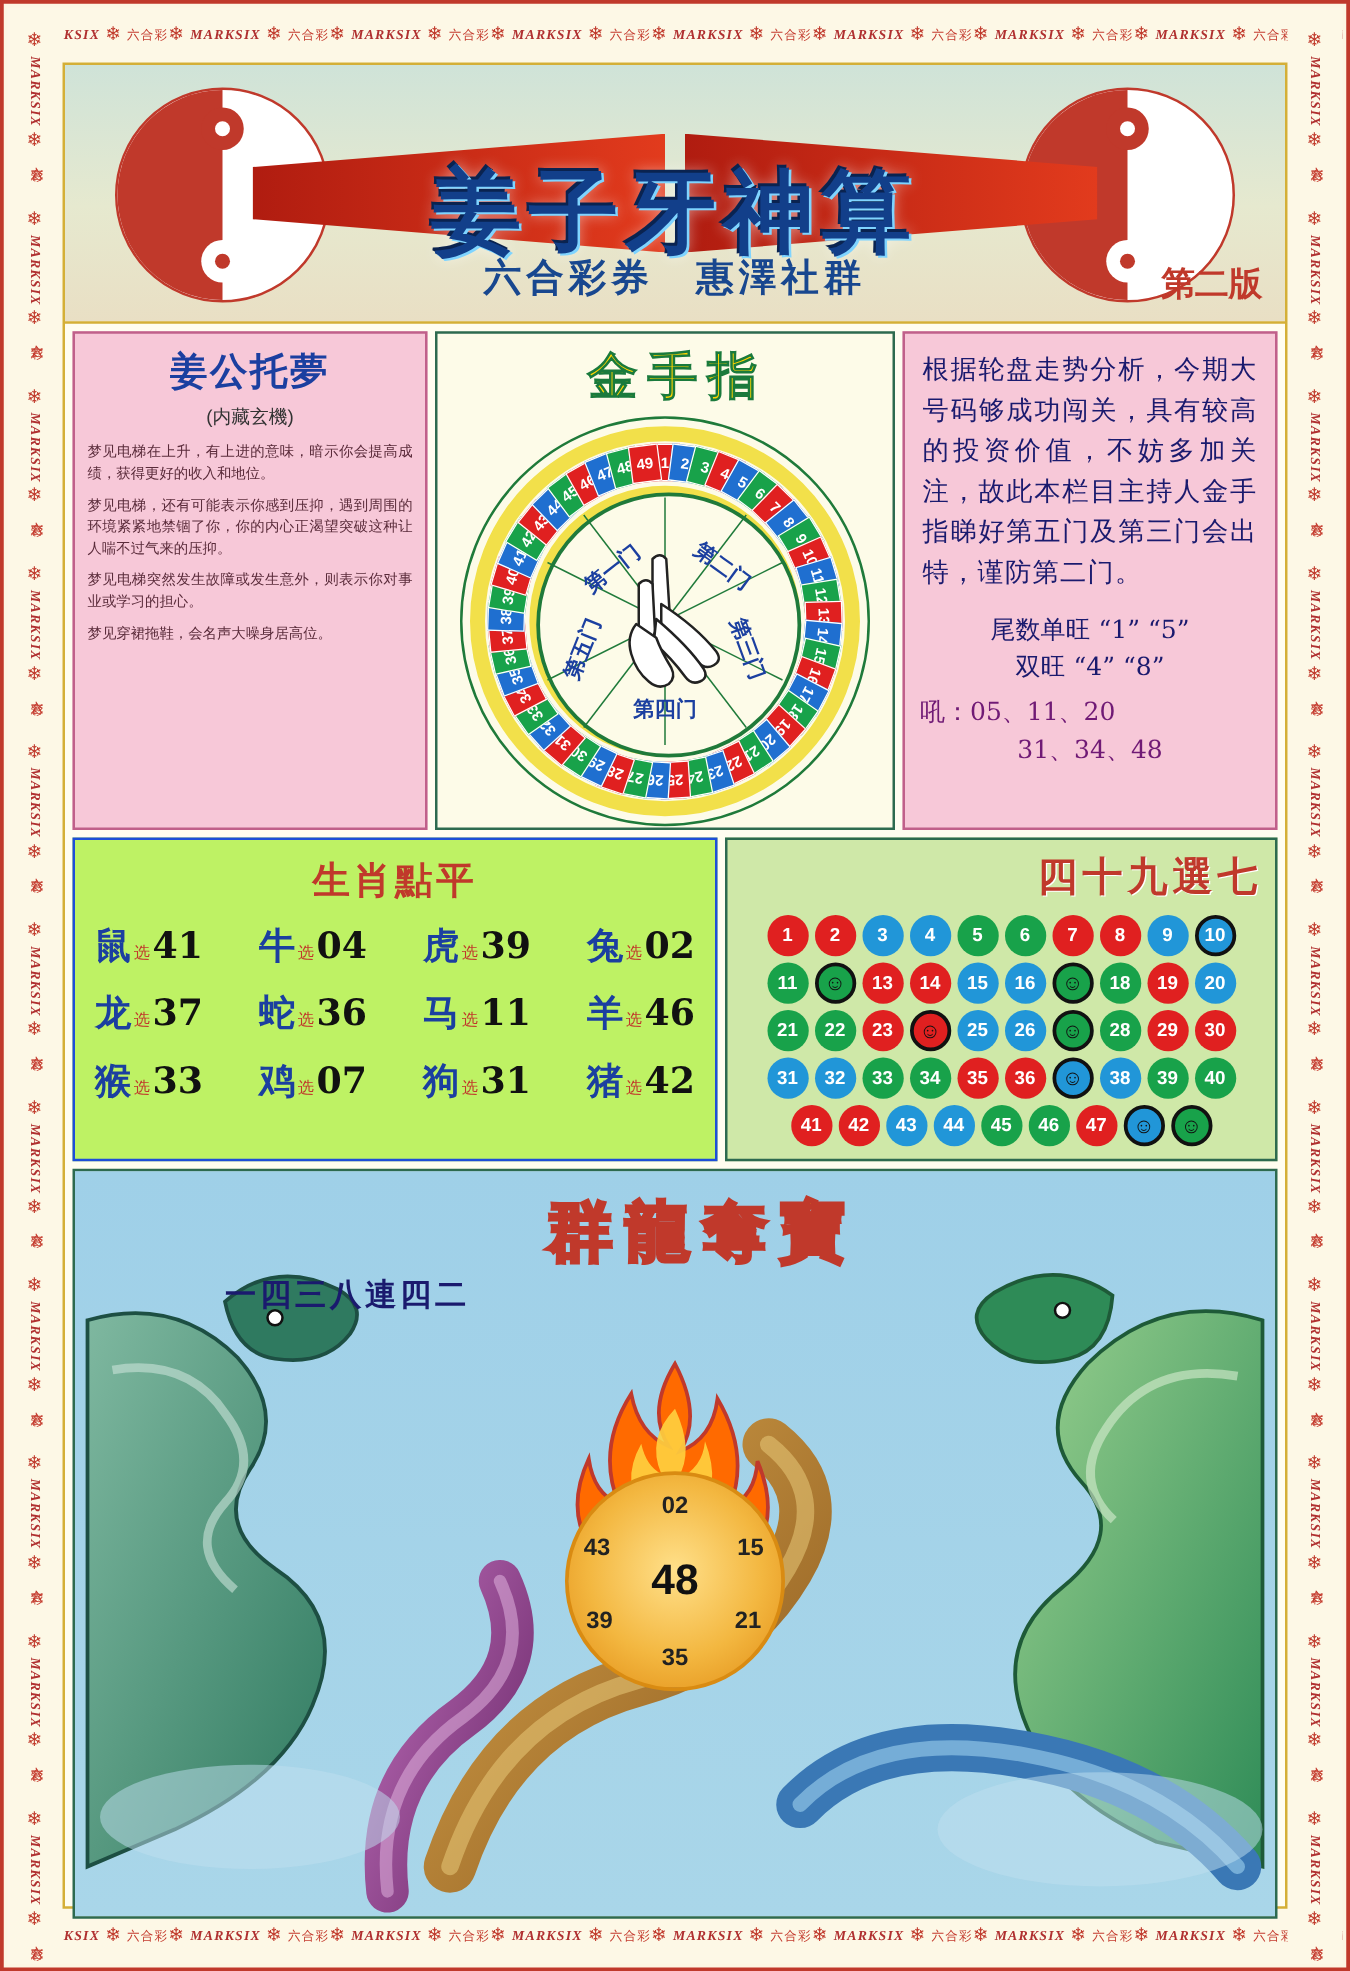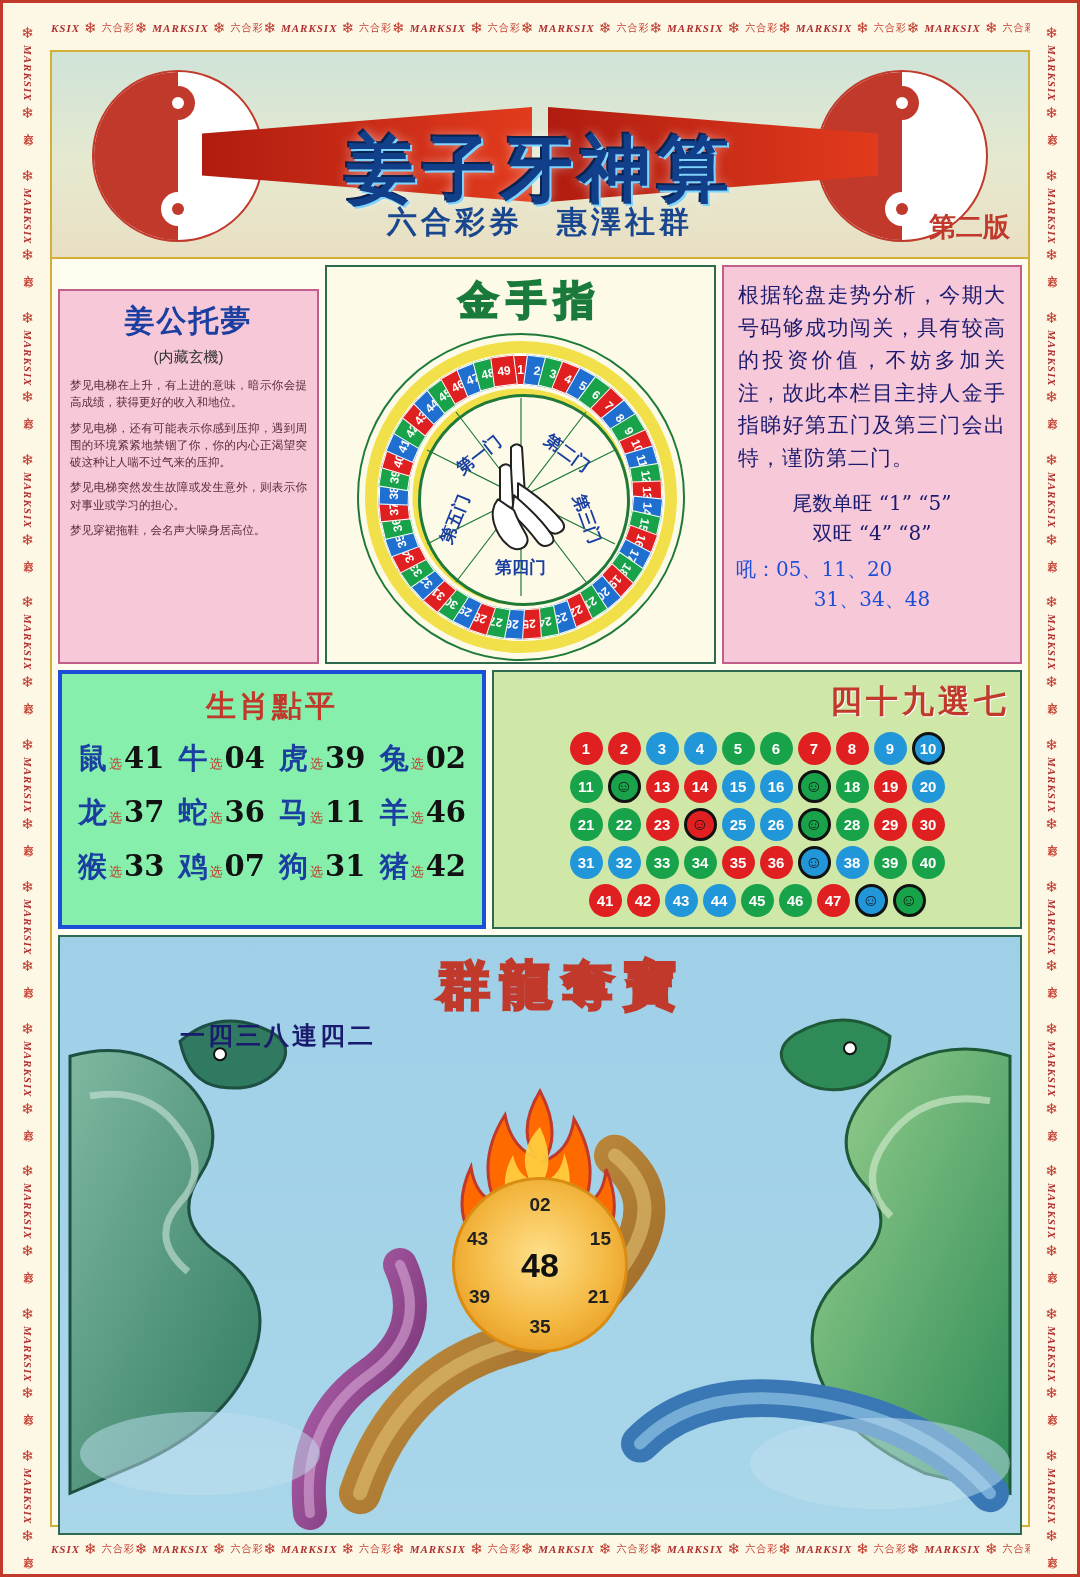--- a/index.html
+++ b/index.html
@@ -90,37 +90,37 @@
     font-family:"DejaVu Serif","Liberation Serif",serif;
   }
   .edition{
     position:absolute;right:18px;bottom:12px;color:#c0392b;font-size:27px;font-weight:bold;
     font-family:"DejaVu Serif","Liberation Serif",serif;
   }
 
   
   .row1{display:flex;gap:6px;padding:6px;box-sizing:border-box;}
   .p-dream{
-    width:261px;background:#f7c8d8;border:2px solid #c0608a;padding:8px 10px;box-sizing:border-box;margin-top:24px;
+    width:284px;background:#f7c8d8;border:2px solid #c0608a;padding:8px 10px;box-sizing:border-box;
   }
   .p-dream h2{
     margin:2px 0 0;text-align:center;color:#1b3fa0;font-size:30px;font-weight:bold;
     font-family:"DejaVu Serif","Liberation Serif",serif;letter-spacing:2px;
   }
   .p-dream .sub{text-align:center;color:#333;font-size:15px;margin:6px 0 10px;}
   .p-dream p{
     margin:0 0 8px;font-size:11.5px;line-height:1.5;color:#5a2b3a;text-align:justify;
     font-family:"DejaVu Sans","Liberation Sans",sans-serif;
   }
 
   .p-wheel{
     flex:1;background:#fdfbe8;border:2px solid #2d6a4f;position:relative;
   }
   .p-wheel h2{
-    margin:6px 0 0;text-align:center;font-size:40px;font-weight:bold;color:#ffd400;
+    margin:6px 0 0;text-align:center;font-size:40px;font-weight:normal;color:#ffd400;
     -webkit-text-stroke:2px #1a7a3c;
     font-family:"DejaVu Serif","Liberation Serif",serif;letter-spacing:8px;padding-left:20px;
   }
   .wheel-wrap{position:relative;width:330px;height:330px;margin:4px auto 0;}
   .num{
     position:absolute;left:50%;top:50%;width:24px;height:30px;margin:-15px 0 0 -12px;
     font-size:12px;font-weight:bold;color:#fff;display:flex;align-items:center;justify-content:center;
     border:1px solid #fff;box-sizing:border-box;
   }
   .inner-circle{
@@ -135,26 +135,26 @@
   .hand-svg{position:absolute;left:50%;top:50%;transform:translate(-50%,-46%);}
 
   .p-note{
     width:300px;background:#f7c8d8;border:2px solid #c0608a;padding:10px 12px;box-sizing:border-box;
     font-family:"DejaVu Serif","Liberation Serif",serif;
   }
   .p-note p{
     margin:2px;color:#1a1a6e;font-size:21px;line-height:1.55;text-align:justify;letter-spacing:1px;
   }
   .p-note .tails{margin-top:14px;color:#1a1a6e;font-size:20px;line-height:1.5;text-align:center;}
-  .p-note .ma{color:#1d4ed8;font-size:20px;line-height:1.5;margin-top:6px;}
+  .p-note .ma{color:#701a75;font-size:20px;line-height:1.5;margin-top:6px;}
 
   
   .row2{display:flex;gap:6px;padding:0 6px 6px;box-sizing:border-box;}
   .p-zodiac{
-    width:428px;background:#86efac;border:4px solid #1d4ed8;box-sizing:border-box;padding:8px 10px;
+    width:516px;background:#bef264;border:2px solid #1d4ed8;box-sizing:border-box;padding:8px 10px;
   }
   .p-zodiac h2{
     margin:4px 0 12px;text-align:center;color:#c0392b;font-size:30px;font-weight:bold;
     font-family:"DejaVu Serif","Liberation Serif",serif;letter-spacing:3px;
   }
   .zrow{display:flex;justify-content:space-between;margin:0 0 14px;padding:0 6px;}
   .zitem{display:flex;align-items:baseline;font-family:"DejaVu Serif","Liberation Serif",serif;}
   .zitem .animal{color:#1b3fa0;font-size:29px;font-weight:bold;}
   .zitem .xuan{color:#c0392b;font-size:13px;margin:0 2px;}
   .zitem .zn{color:#111;font-size:29px;font-weight:bold;}

